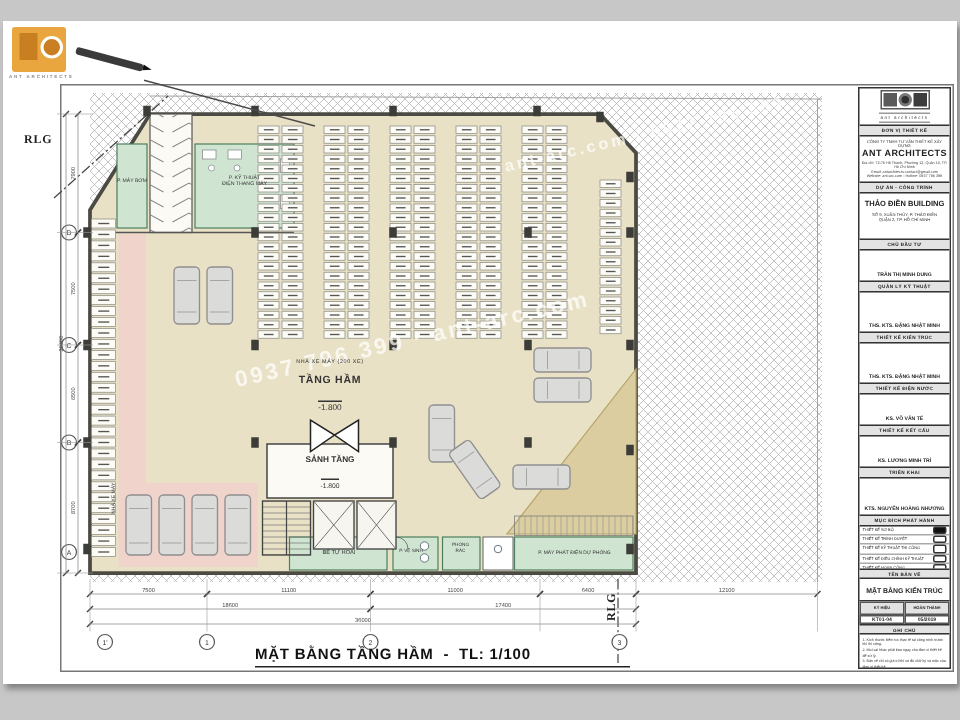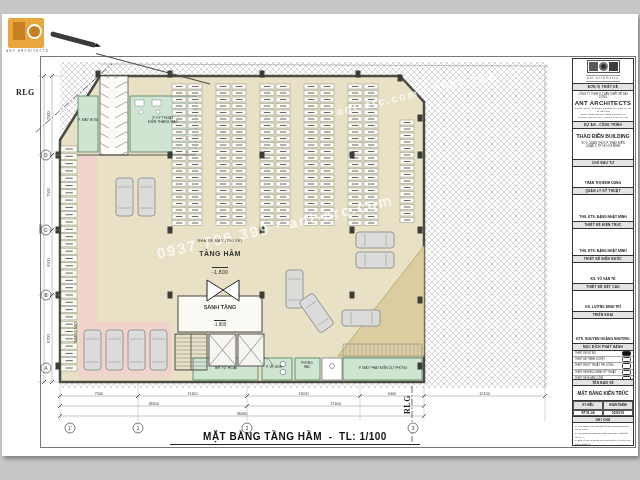--- a/index.html
+++ b/index.html
@@ -21,21 +21,21 @@
   .dim{stroke:#8a8a8a;stroke-width:.5;}
   .tick{stroke:#444;stroke-width:.9;}
   .dimt{font-size:3.8px;text-anchor:middle;fill:#444;}
   .ext{stroke:#9a9a9a;stroke-width:.4;}
   
   .lbl{position:absolute;text-align:center;color:#333;line-height:1.25;}
   .lvl{display:inline-block;border-top:.6px solid #333;padding-top:.5px;}
   .wm{position:absolute;color:rgba(255,255,255,.72);font-weight:bold;letter-spacing:2px;
       transform:rotate(-13deg);white-space:nowrap;text-align:center;}
   
-  .ptitle{left:170px;top:431px;width:250px;text-align:center;font-weight:bold;
+  .ptitle{left:170px;top:431px;width:250px;text-align:left;font-weight:bold;
           font-size:10px;letter-spacing:.5px;color:#111;border-bottom:1px solid #222;
           padding-bottom:2px;}
   
   .cl-sq{left:8px;top:18px;width:36px;height:30px;background:#e9a63f;border-radius:2px;}
   .cl-in{left:13px;top:22px;width:12px;height:18px;background:#c87f22;}
   .cl-ring{left:27px;top:24px;width:11px;height:11px;border:2.5px solid #fff;border-radius:50%;
            background:#c87f22;}
   .cl-cap{left:6px;top:49px;width:60px;font-size:3px;letter-spacing:1.2px;color:#8c8c8c;font-weight:bold;}
   .pen{left:50px;top:37px;width:46px;height:4.5px;background:#3a3a3a;border-radius:2px;
        transform:rotate(15deg);}

